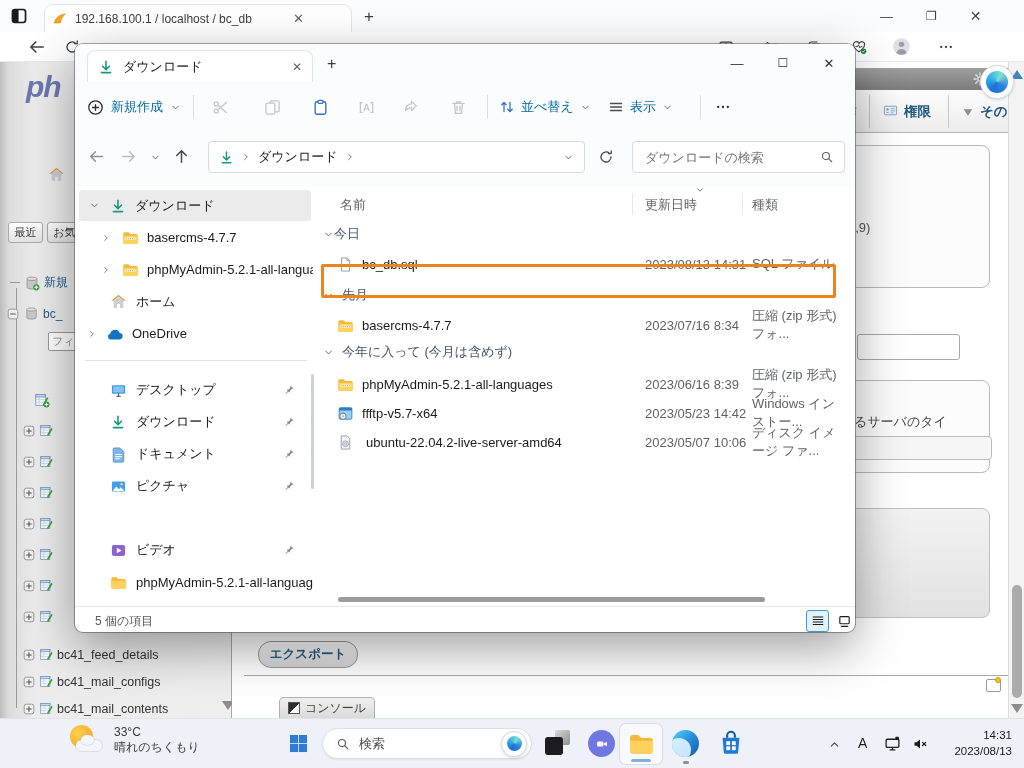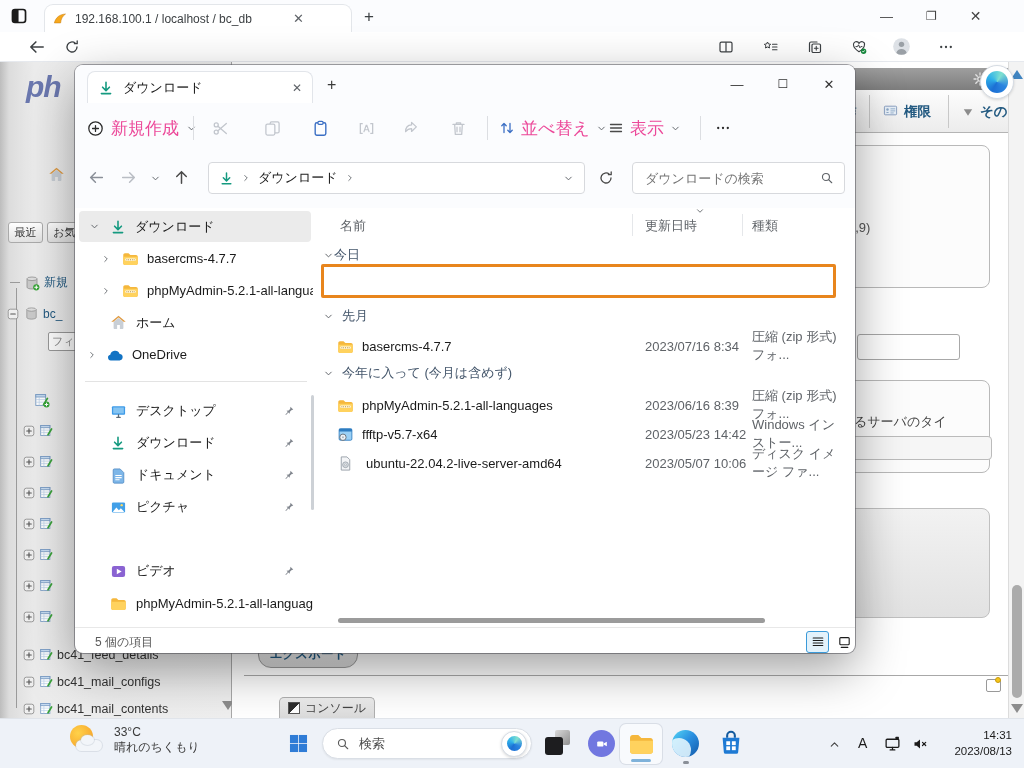--- a/index.html
+++ b/index.html
@@ -39,28 +39,28 @@
   .pma-vdiv{width:1px;background:#c8c8c8;}
   .fieldset{border:1px solid #b9b9b9;border-radius:8px;background:#fcfcfc;}
   .pma-btn{border:1px solid #999;border-radius:13px;background:linear-gradient(#fefefe,#d3d3d3);
     font-size:12.5px;font-weight:bold;color:#235a81;display:flex;align-items:center;justify-content:center;}
   .pma-consoletab{background:linear-gradient(#f0f0f0,#dadada);border:1px solid #b0b0b0;border-bottom:none;
     border-radius:5px 5px 0 0;display:flex;align-items:center;gap:5px;padding:0 8px;font-size:12px;color:#444;margin-left:11px;}
   .tri-up-blue{width:0;height:0;border-left:6px solid transparent;border-right:6px solid transparent;border-bottom:9px solid #4084c0;}
   .tri-down-gray{width:0;height:0;border-left:6px solid transparent;border-right:6px solid transparent;border-top:9px solid #8c8c8c;}
 
   
-  .xwin{left:75px;top:65px;width:780px;height:588px;background:#fff;border-radius:8px;overflow:hidden;
+  .xwin{left:75px;top:44px;width:780px;height:588px;background:#fff;border-radius:8px;overflow:hidden;
     box-shadow:0 16px 50px rgba(0,0,0,.38),0 0 0 1px rgba(110,110,118,.6);}
   .xhead{left:0;top:0;width:780px;height:143px;background:#fbfcfe;}
   .xtab{left:12px;top:6px;width:226px;height:32px;background:#fff;border:1px solid #e2e5ea;border-bottom:none;
     border-radius:8px 8px 0 0;display:flex;align-items:center;padding:0 10px;}
   .xtab-title{font-size:13px;color:#1b1b1b;flex:1;margin-left:9px;}
   .xwbtn{width:46px;height:30px;display:flex;align-items:center;justify-content:center;color:#333;font-size:13px;}
-  .xbar-label{font-size:17px;color:#ec4899;}
+  .xbar-label{font-size:13px;color:#0369a1;}
   .xvdiv{width:1px;height:24px;background:#dcdee2;}
   .xibtn{width:28px;height:28px;display:flex;align-items:center;justify-content:center;}
   .dis{color:#c2c6cd;}
   .en-blue{color:#3b6fc4;}
   .chev{color:#5f6368;}
   .xfield{background:#fff;border:1px solid #d7d9dd;border-radius:4px;}
   .navrow{display:flex;align-items:center;font-size:13px;color:#1b1b1b;}
   .navsel{background:#ebebeb;border-radius:4px;}
   .pin{color:#82878f;}
   .colhdr{font-size:13px;color:#5f6368;}
@@ -852,20 +852,28 @@
     <span class="a colhdr" style="left:677px;top:152px">種類</span>
     <div class="a" style="left:557px;top:149px;width:1px;height:22px;background:#e5e7ea"></div>
     <div class="a" style="left:667px;top:149px;width:1px;height:22px;background:#e5e7ea"></div>
 
     <div class="a flex" style="left:248px;top:181px;">
       <svg width="11" height="11" class="chev">
           <use href="#i-chev-d"></use>
         </svg>
       <span class="group-label">今日</span>
     </div>
+    <div class="a flex" style="left:248px;top:205px;width:520px;height:30px">
+      <svg width="17" height="17" style="margin-left:14px">
+          <use href="#i-page"></use>
+        </svg>
+      <span class="fname" style="margin-left:8px">bc_db.sql</span>
+      <span class="a fsub" style="left:322px">2023/08/13 14:31</span>
+      <span class="a fsub" style="left:429px">SQL ファイル</span>
+    </div>
 
     <div class="a flex" style="left:248px;top:242px;gap:8px">
       <svg width="11" height="11" class="chev">
           <use href="#i-chev-d"></use>
         </svg>
       <span class="group-label">先月</span>
     </div>
     <div class="a flex" style="left:248px;top:266px;width:520px;height:30px">
       <svg width="17" height="17" style="margin-left:14px">
           <use href="#i-folder-zip"></use>

